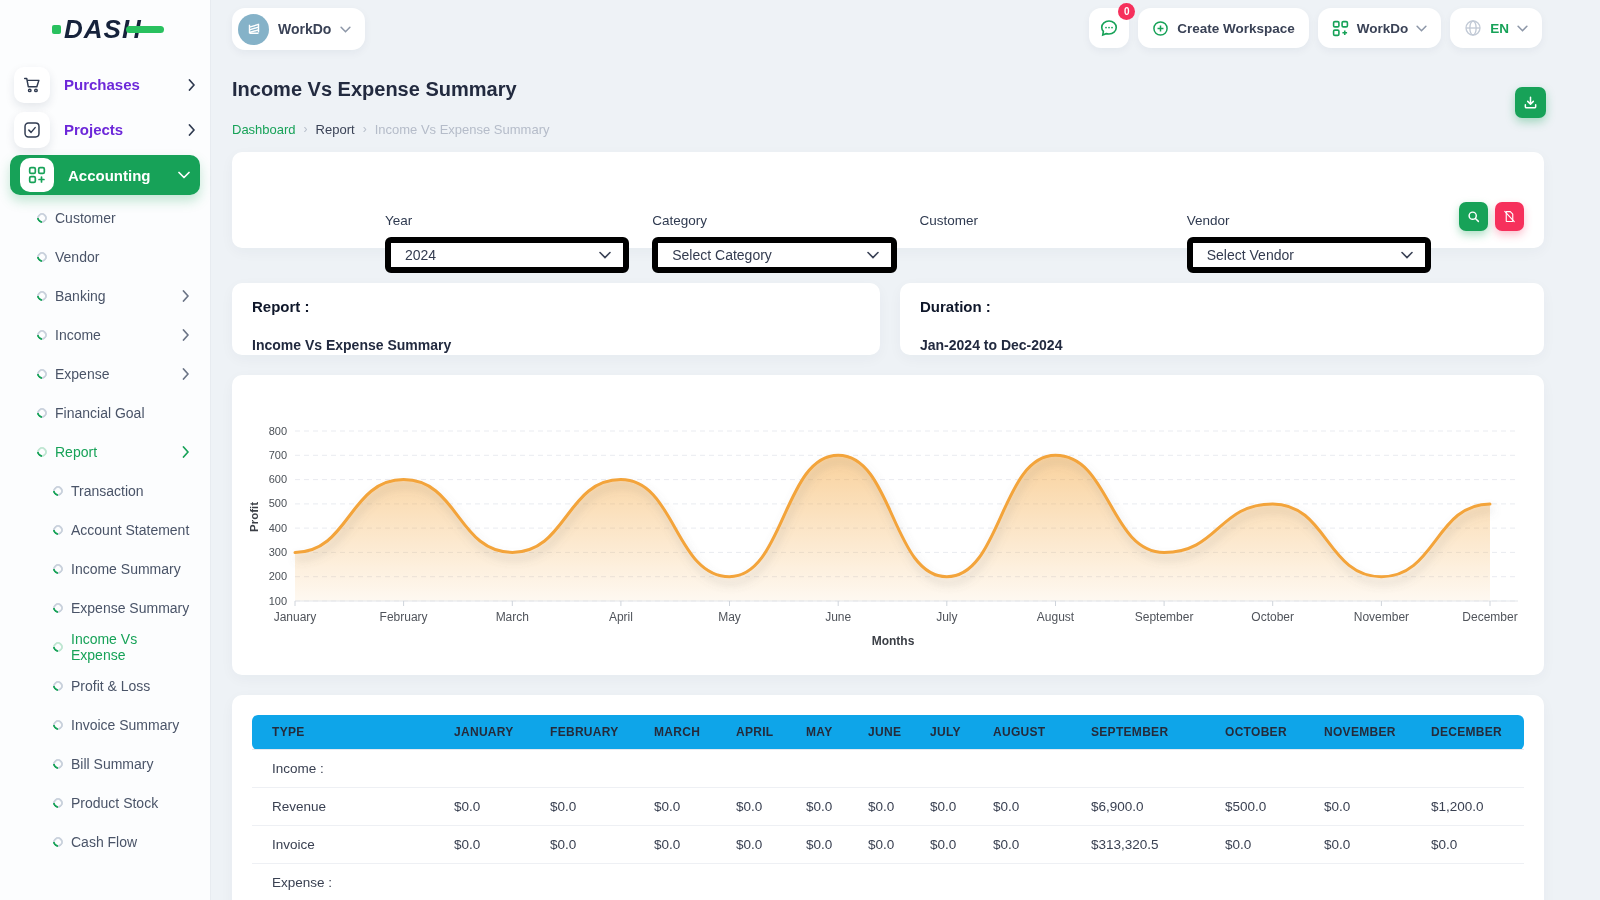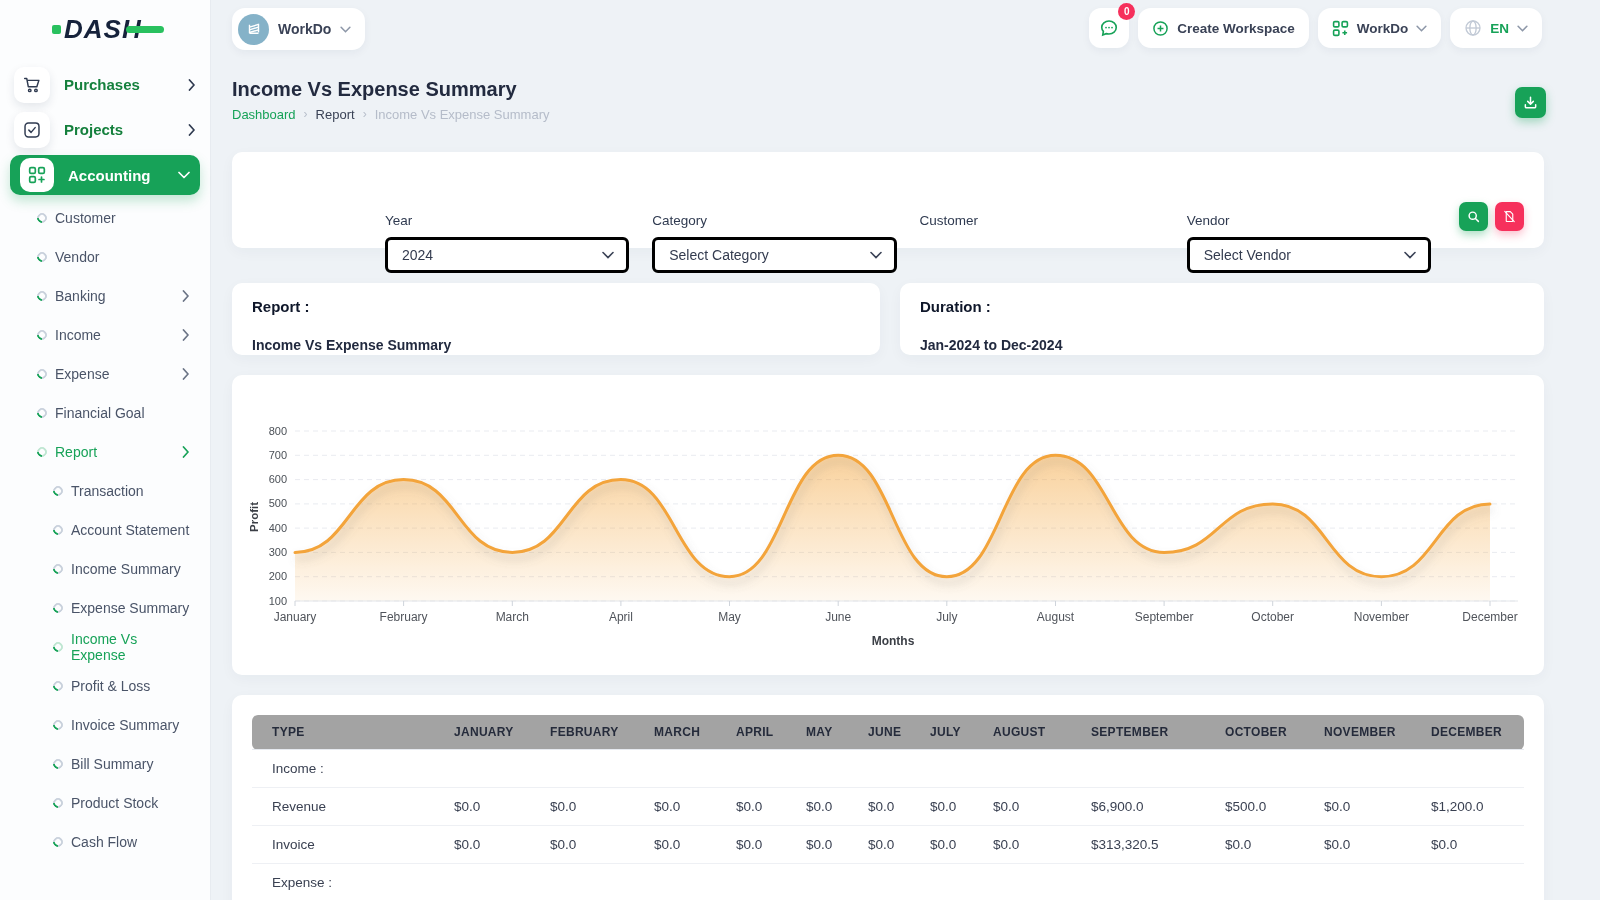--- a/index.html
+++ b/index.html
@@ -22,21 +22,21 @@
 
   .nav { padding-top:4px; }
   .nav-item {
     height:45px; display:flex; align-items:center; padding:0 14px; cursor:pointer;
   }
   .nav-icebox {
     width:36px; height:36px; border-radius:10px; background:#fff;
     box-shadow:0 4px 10px rgba(15,35,70,.10);
     display:flex; align-items:center; justify-content:center; color:#2f3a50; flex:0 0 36px;
   }
-  .nav-label { flex:1; margin-left:14px; font-size:15px; font-weight:700; color:#15803d; }
+  .nav-label { flex:1; margin-left:14px; font-size:15px; font-weight:700; color:#6d28d9; }
   .nav-chev { color:#2f3a50; display:flex; }
   .nav-item.active {
     margin:3px 10px; padding:0 10px; height:40px; border-radius:10px;
     background:#17a258; box-shadow:0 6px 12px rgba(23,162,88,.25);
   }
   .nav-item.active .nav-icebox { width:34px; height:34px; color:#17a258; box-shadow:none; flex-basis:34px; }
   .nav-item.active .nav-label, .nav-item.active .nav-chev { color:#fff; }
 
   .sub-item {
     height:39px; display:flex; align-items:center; padding-left:37px; padding-right:20px; cursor:pointer;
@@ -74,40 +74,40 @@
   .badge {
     position:absolute; top:-5px; right:-6px; min-width:17px; height:17px; border-radius:9px;
     background:#f6305c; color:#fff; font-size:10px; font-weight:700;
     display:flex; align-items:center; justify-content:center; padding:0 4px;
   }
   .topbtn { height:40px; padding:12px 14px; gap:8px; font-weight:700; color:#3a4256; font-size:13.5px; }
   .green-ic { color:#17a258; display:flex; }
   .lang { color:#17a258; font-weight:700; font-size:13.5px; }
 
   .page-title { position:absolute; left:22px; top:78px; font-size:20px; font-weight:700; color:#222a3f; }
-  .breadcrumb { position:absolute; left:22px; top:107px; display:flex; align-items:flex-start; gap:8px; font-size:13px; }
+  .breadcrumb { position:absolute; left:22px; top:122px; display:flex; align-items:flex-start; gap:8px; font-size:13px; }
   .crumb-link { color:#17a258; cursor:pointer; }
   .crumb-mid { color:#3a4256; cursor:pointer; }
   .crumb-sep { color:#b9c0cc; font-size:12px; }
   .crumb-cur { color:#b5bcc9; }
 
   .download-btn {
     position:absolute; left:1305px; top:87px; width:31px; height:31px; border-radius:7px;
     background:#17a258; color:#fff; display:flex; align-items:center; justify-content:center;
     box-shadow:0 4px 10px rgba(23,162,88,.35); cursor:pointer;
   }
 
   .card { background:#fff; border-radius:10px; box-shadow:0 4px 14px rgba(25,45,80,.04); position:absolute; }
 
   
   .filter-card { left:22px; top:152px; width:1312px; height:96px; padding:17px 20px 0 153px; display:flex; gap:23px; }
   .field { width:245px;margin-top:44px; }
   .field-label { font-size:13.5px; color:#2f3a50; margin-bottom:9px; }
   .select {
-    height:36px; border:3px solid #000000; border-radius:6px; background:#fff;
+    height:36px; border:6px solid #000000; border-radius:6px; background:#fff;
     display:flex; align-items:center; justify-content:space-between;
     padding:0 12px 0 14px; font-size:14px; color:#333b4f; cursor:pointer;
   }
   .filter-actions { display:flex; gap:7px; align-self:flex-start; margin-top:33px; margin-left:5px; }
   .sq-btn { width:29px; height:29px; border:none; border-radius:7px; color:#fff; display:flex; align-items:center; justify-content:center; cursor:pointer; }
   .sq-btn.green { background:#17a258; box-shadow:0 4px 9px rgba(23,162,88,.35); }
   .sq-btn.pink { background:#f6305c; box-shadow:0 4px 9px rgba(246,48,92,.3); }
 
   
   .report-card { left:22px; top:283px; width:648px; height:72px; padding:15px 20px; }
@@ -116,21 +116,21 @@
   .mini-value { font-size:14px; font-weight:700; color:#222a3f; }
 
   
   .chart-card { left:22px; top:375px; width:1312px; height:300px; }
   #profit-chart text { font-family:"Liberation Sans","DejaVu Sans",sans-serif; }
 
   
   .table-card { left:22px; top:695px; width:1312px; height:240px; padding:20px 20px 0 20px; overflow:hidden; }
   table { border-collapse:collapse; width:1272px; table-layout:fixed; }
   thead th {
-    background:#a3a3a3; text-align:left; font-size:12px; font-weight:700; color:#252b3b;
+    background:#0ea5e9; text-align:left; font-size:12px; font-weight:700; color:#252b3b;
     letter-spacing:.3px; padding:10px 10px 10px 20px; border-bottom:1px solid #e6e9ef;
   }
   thead th:first-child { border-radius:6px 0 0 6px; }
   thead th:last-child { border-radius:0 6px 6px 0; }
   tbody td { font-size:13.5px; color:#3a4152; padding:11px 10px 11px 20px; border-bottom:1px solid #eef0f4; }
   tbody tr.section-row td { color:#3a4152; }
 </style>
 </head>
 <body>
 

